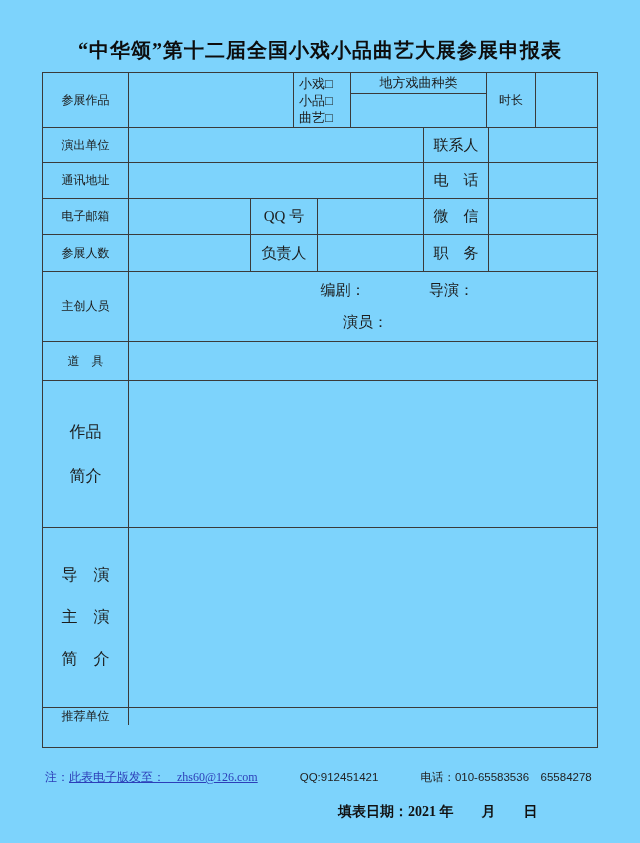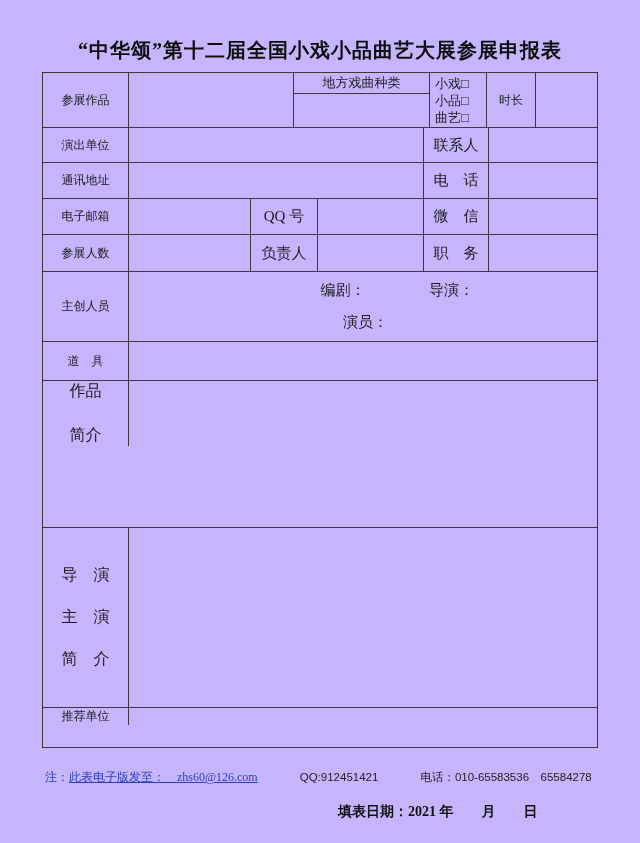--- a/index.html
+++ b/index.html
@@ -1,39 +1,39 @@
 <!DOCTYPE html>
 <html><head>
 <meta charset="utf-8">
 <style>
   html,body{margin:0;padding:0;}
   body{
     width:640px;height:843px;background:#ffffff;position:relative;
     font-family:"Liberation Serif","DejaVu Serif",serif;
     color:#1c1c1c;-webkit-font-smoothing:antialiased;
   }
-  .page{position:absolute;inset:0;background:#c4b5fd;}
+  .page{position:absolute;inset:0;background:#7dd3fc;}
   .title{
     position:absolute;top:37px;left:0;width:640px;text-align:center;
     font-size:20px;font-weight:bold;letter-spacing:1px;color:#0d0d0d;
   }
   
   .tbl{
     position:absolute;left:42px;top:72px;width:556px;height:676px;
     border:1px solid #3a3a3a;box-sizing:border-box;display:flex;flex-direction:column;
   }
   .row{display:flex;border-bottom:1px solid #3a3a3a;box-sizing:border-box;flex:0 0 auto;}
   .row:last-child{border-bottom:none;}
   .cell{border-right:1px solid #3a3a3a;box-sizing:border-box;flex:0 0 auto;position:relative;}
   .cell:last-child{border-right:none;text-align:center;}
   .grow{flex:1 1 auto;}
   .lbl{display:flex;align-items:center;justify-content:center;font-size:12px;color:#1c1c1c;}
   
   .r1{height:55px;} .r2{height:35px;} .r3{height:36px;} .r4{height:36px;}
-  .r5{height:37px;} .r6{height:70px;} .r7{height:39px;} .r8{height:147px;flex-direction:column;}
+  .r5{height:37px;} .r6{height:70px;} .r7{height:39px;} .r8{height:147px;}
   .r9{height:180px;} .r10{height:40px;flex-direction:column;}
   
   .w86{width:86px;} .w165{width:165px;} .w57{width:57px;} .w136{width:136px;}
   .w49{width:49px;} .w295{width:295px;} .w65{width:65px;} .w122{width:122px;}
   .w67{width:67px;} .w106{width:106px;}
   .sidelbl{font-size:15px;}
   
   .cats{display:flex;flex-direction:column;justify-content:center;padding-left:5px;font-size:13px;line-height:17px;}
   .cats span{display:block;}
   
@@ -60,28 +60,28 @@
 
 <div class="page">
 
   <div class="title">“中华颂”第十二届全国小戏小品曲艺大展参展申报表</div>
 
   <div class="tbl">
 
     <div class="row r1">
       <div class="cell lbl w86">参展作品</div>
       <div class="cell w165"></div>
-      <div class="cell w136 genre">
-        <div class="genre-hd">地方戏曲种类</div>
-        <div class="genre-bd"></div>
-      </div>
       <div class="cell w57 cats">
         <span>小戏□</span>
         <span>小品□</span>
         <span>曲艺□</span>
+      </div>
+      <div class="cell w136 genre">
+        <div class="genre-hd">地方戏曲种类</div>
+        <div class="genre-bd"></div>
       </div>
       <div class="cell lbl w49">时长</div>
       <div class="cell grow"></div>
     </div>
 
     <div class="row r2">
       <div class="cell lbl w86">演出单位</div>
       <div class="cell w295"></div>
       <div class="cell lbl sidelbl w65">联系人</div>
       <div class="cell grow"></div>

